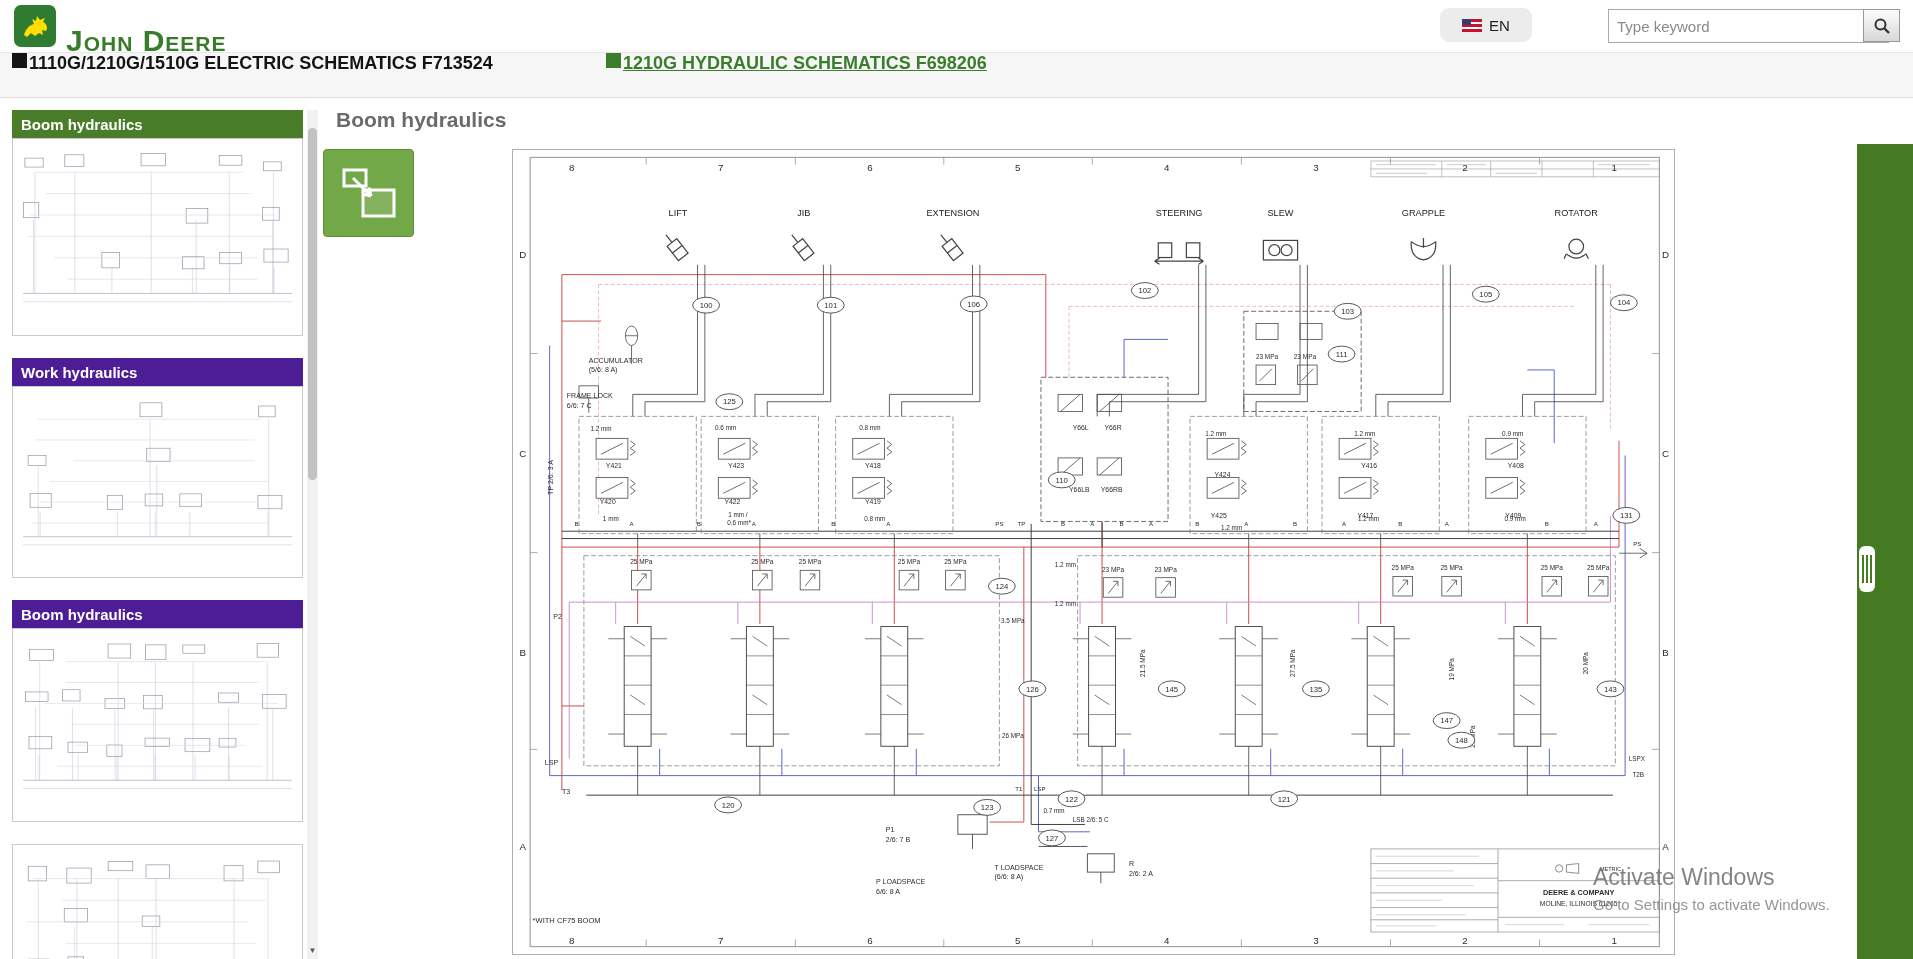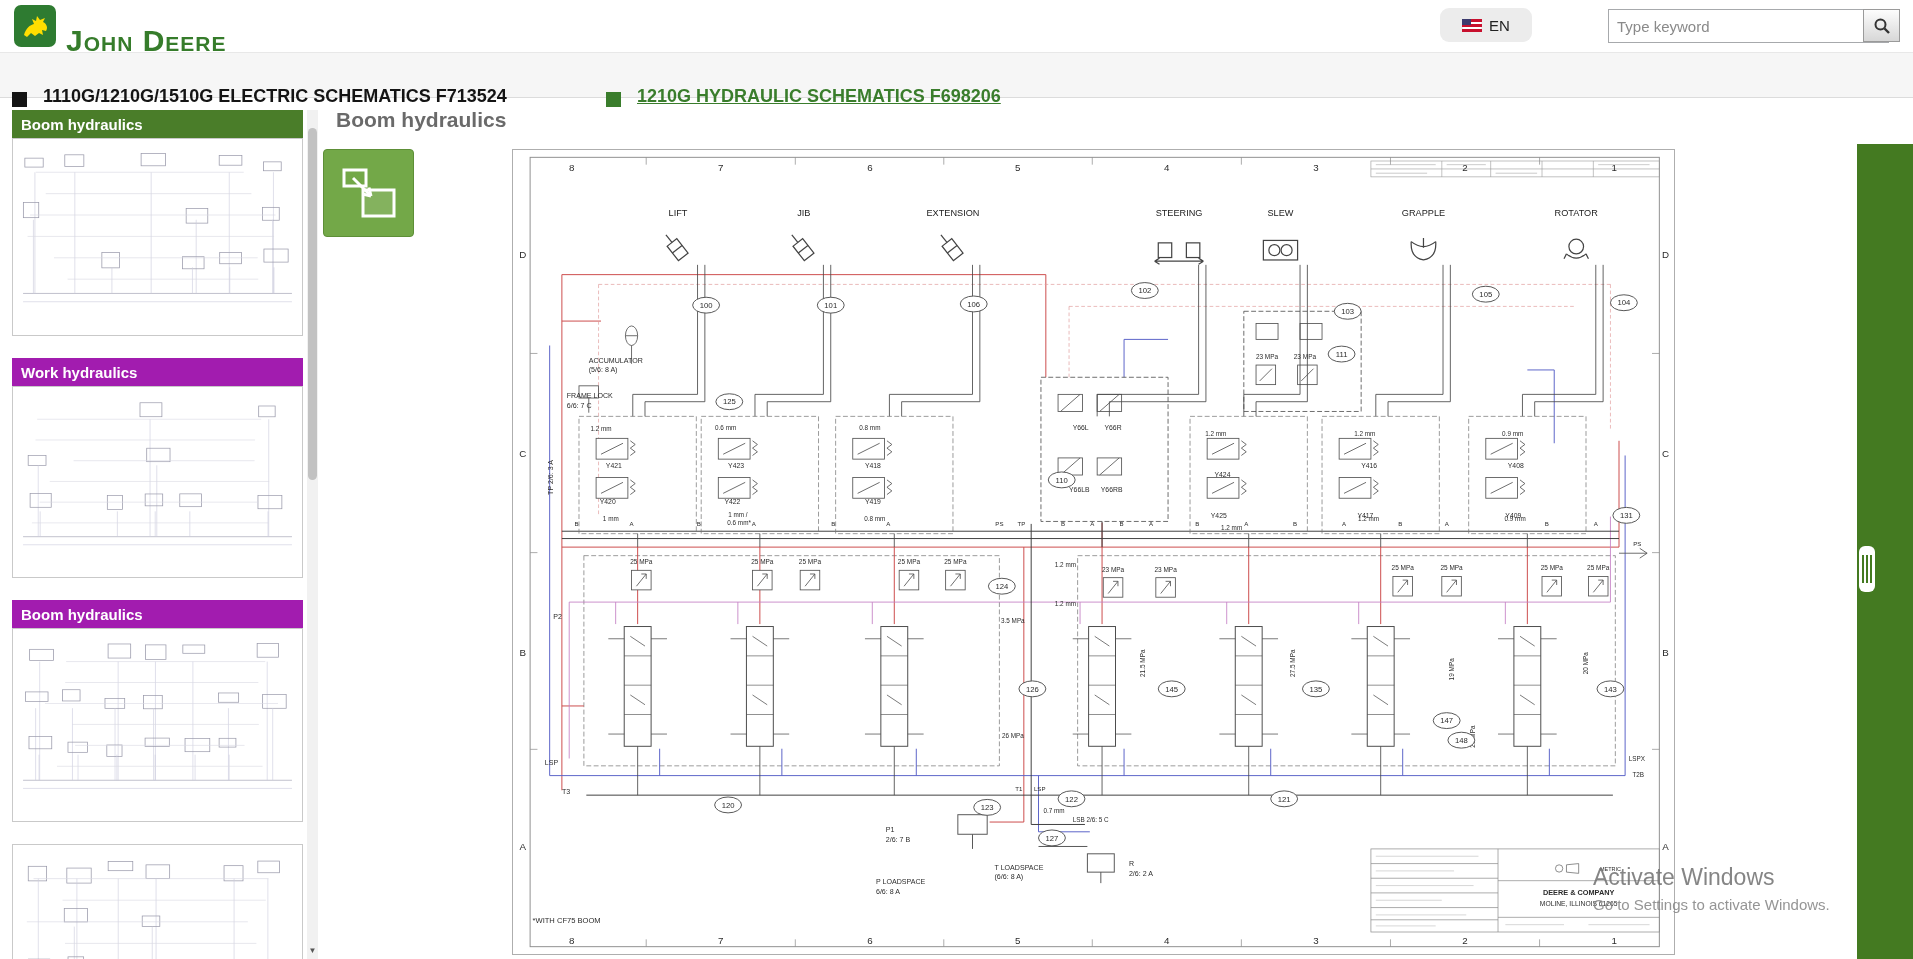--- a/index.html
+++ b/index.html
@@ -16,30 +16,30 @@
             display:flex;align-items:center;justify-content:center;gap:7px;font-size:15px;cursor:pointer;border-radius:9px;}
   .search-input{position:absolute;left:1580px;top:9px;width:281px;height:34px;border:1px solid #a7a9ac;
             font-size:15px;padding:0 8px;box-sizing:border-box;color:#333;font-family:"Liberation Sans",sans-serif;margin-left:28px;}
   .search-input::placeholder{color:#8a8a8a;}
   .search-btn{position:absolute;left:1863px;top:9px;width:37px;height:33px;border:1px solid #9a9a9a;
             background:linear-gradient(#fdfdfd,#d7d7d7);display:flex;align-items:center;justify-content:center;cursor:pointer;}
 
   
   .tabbar{position:absolute;left:0;top:52px;width:1913px;height:46px;background:#f6f6f6;
           border-top:1px solid #e8e8e8;border-bottom:1px solid #dcdcdc;box-sizing:border-box;}
-  .tab{position:absolute;top:10px;height:100%;display:flex;align-items:flex-end;gap:16px;
+  .tab{position:absolute;top:0;height:100%;display:flex;align-items:flex-start;gap:2px;
        font-weight:bold;font-size:18px;cursor:pointer;white-space:nowrap;}
   .tab-electric{left:12px;color:#141414;}
   .tab-hydraulic{left:606px;color:#3a7d2c;text-decoration:underline;}
   .swatch{width:15px;height:15px;flex:0 0 auto;}
 
   
   .sidebar{position:absolute;left:12px;top:110px;width:291px;height:849px;overflow:hidden;}
   .section-header{height:28px;color:#fff;font-weight:bold;font-size:15px;display:flex;align-items:center;
-                  padding-left:9px;box-sizing:border-box;cursor:pointer;background:#a21caf;}
+                  padding-left:9px;box-sizing:border-box;cursor:pointer;background:#4c1d95;}
   .section-header.active{background:#4a7d29;}
   .thumb{border:1px solid #c9c9c9;background:#fff;margin-bottom:22px;box-sizing:border-box;cursor:pointer;overflow:hidden;}
   .thumb svg{display:block;width:100%;height:100%;}
 
   .scrollbar{position:absolute;left:307px;top:110px;width:11px;height:849px;background:#f1f1f1;}
   .scroll-thumb{position:absolute;left:1px;top:18px;width:9px;height:352px;background:#c2c2c2;border-radius:5px;cursor:pointer;}
   .scroll-down{position:absolute;left:0;bottom:0;width:11px;height:17px;display:flex;align-items:center;
                justify-content:center;font-size:8px;color:#555;cursor:pointer;background:#f1f1f1;}
 
   

